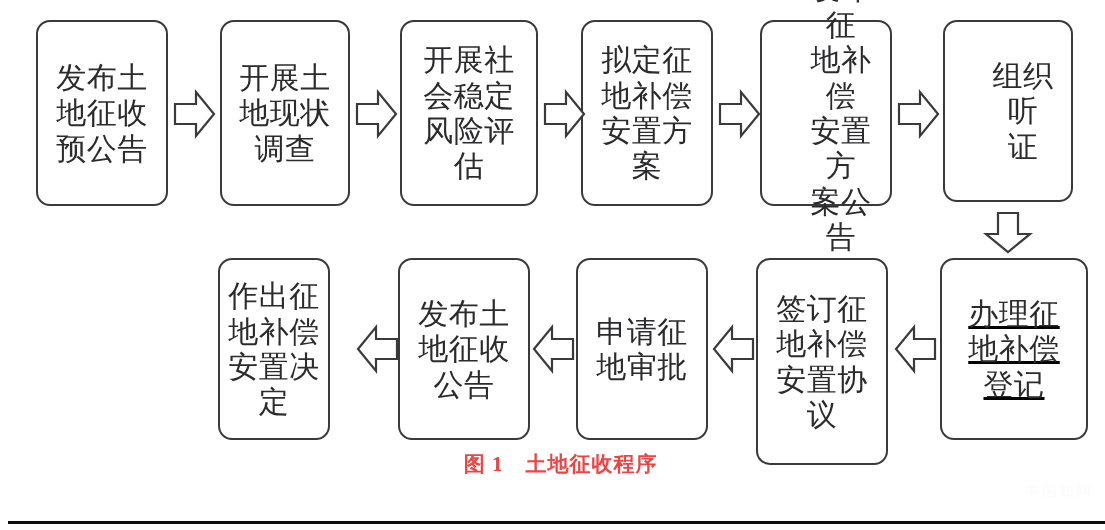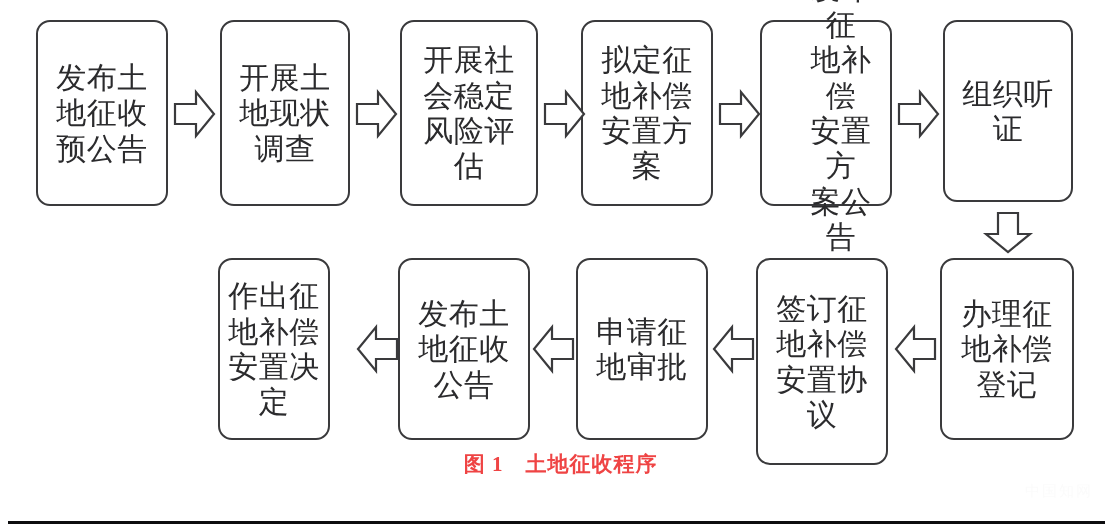--- a/index.html
+++ b/index.html
@@ -95,21 +95,21 @@
 地补偿
 安置方
 案</span>
   </div>
   <div class="node" style="left: 752px; top: 20px; width: 132px; height: 186px; padding-left: 30px;">
     <span class="label">发布征
 地补偿
 安置方
 案公告</span>
   </div>
-  <div class="node" style="left: 935px; top: 20px; width: 130px; height: 182px;">
+  <div class="node" style="left: 935px; top: 20px; width: 130px; height: 182px; padding-left: 30px;">
     <span class="label">组织听
 证</span>
   </div>
 
   <div class="node" style="left: 210px; top: 258px; width: 112px; height: 182px;">
     <span class="label">作出征
 地补偿
 安置决
 定</span>
   </div>
@@ -121,21 +121,21 @@
   <div class="node" style="left: 568px; top: 258px; width: 132px; height: 182px; text-align: center;">
     <span class="label">申请征
 地审批</span>
   </div>
   <div class="node" style="left: 748px; top: 258px; width: 132px; height: 207px;">
     <span class="label">签订征
 地补偿
 安置协
 议</span>
   </div>
-  <div class="node" style="left: 932px; top: 258px; width: 134px; height: 182px;">
+  <div class="node" style="left: 932px; top: 258px; width: 148px; height: 182px; text-decoration: underline;">
     <span class="label">办理征
 地补偿
 登记</span>
   </div>
 
   <div class="arrow" style="left: 164px; top: 88px; width: 44px; height: 52px;">
       <svg width="44" height="52" viewBox="0 0 44 52">
         <polygon points="3,16 24,16 24,4 42,26 24,48 24,36 3,36" fill="#ffffff" stroke="#3a3a3c" stroke-width="2.2" stroke-linejoin="miter"></polygon>
       </svg>
     </div>

